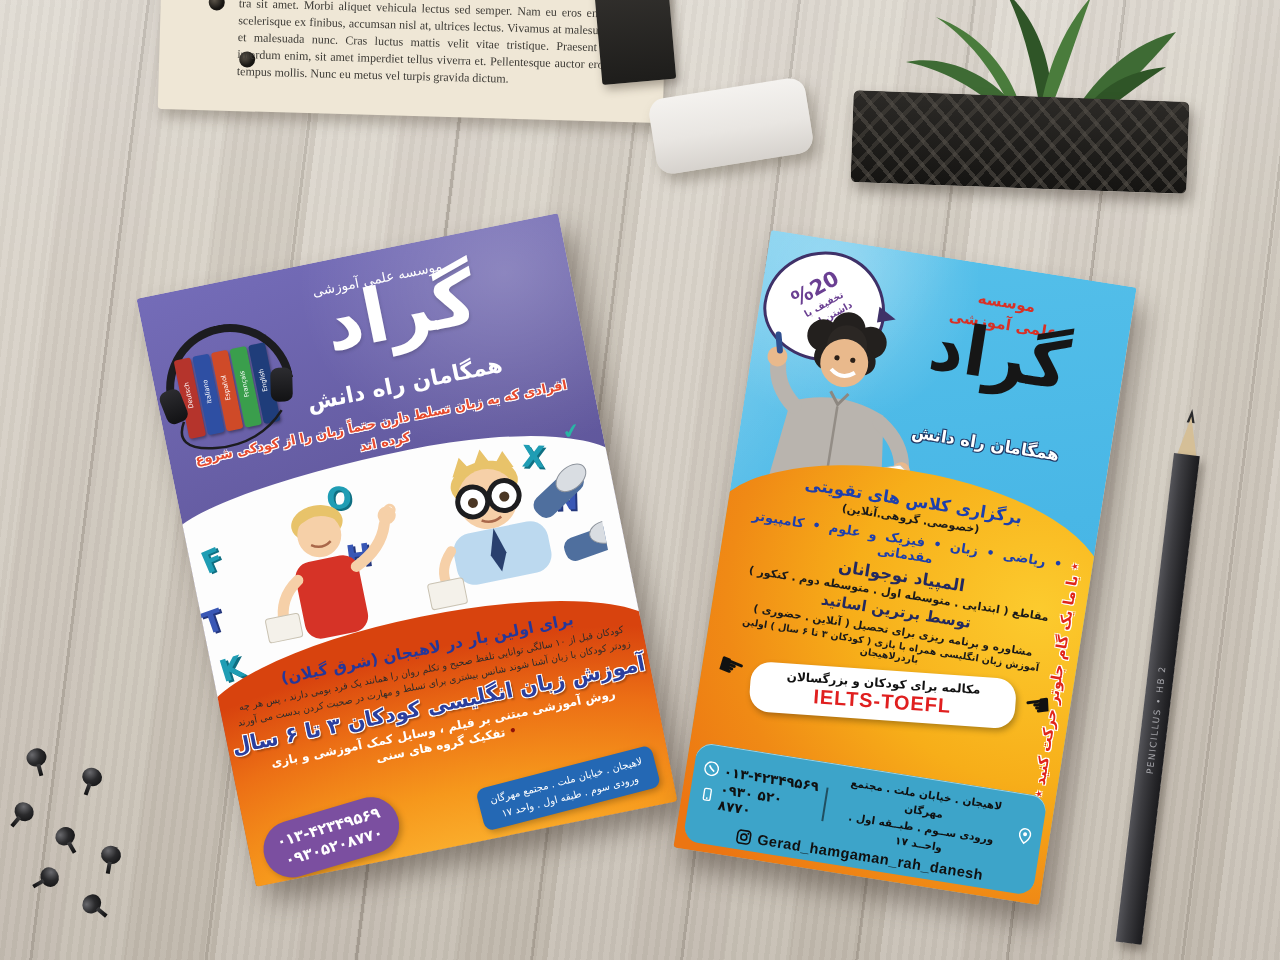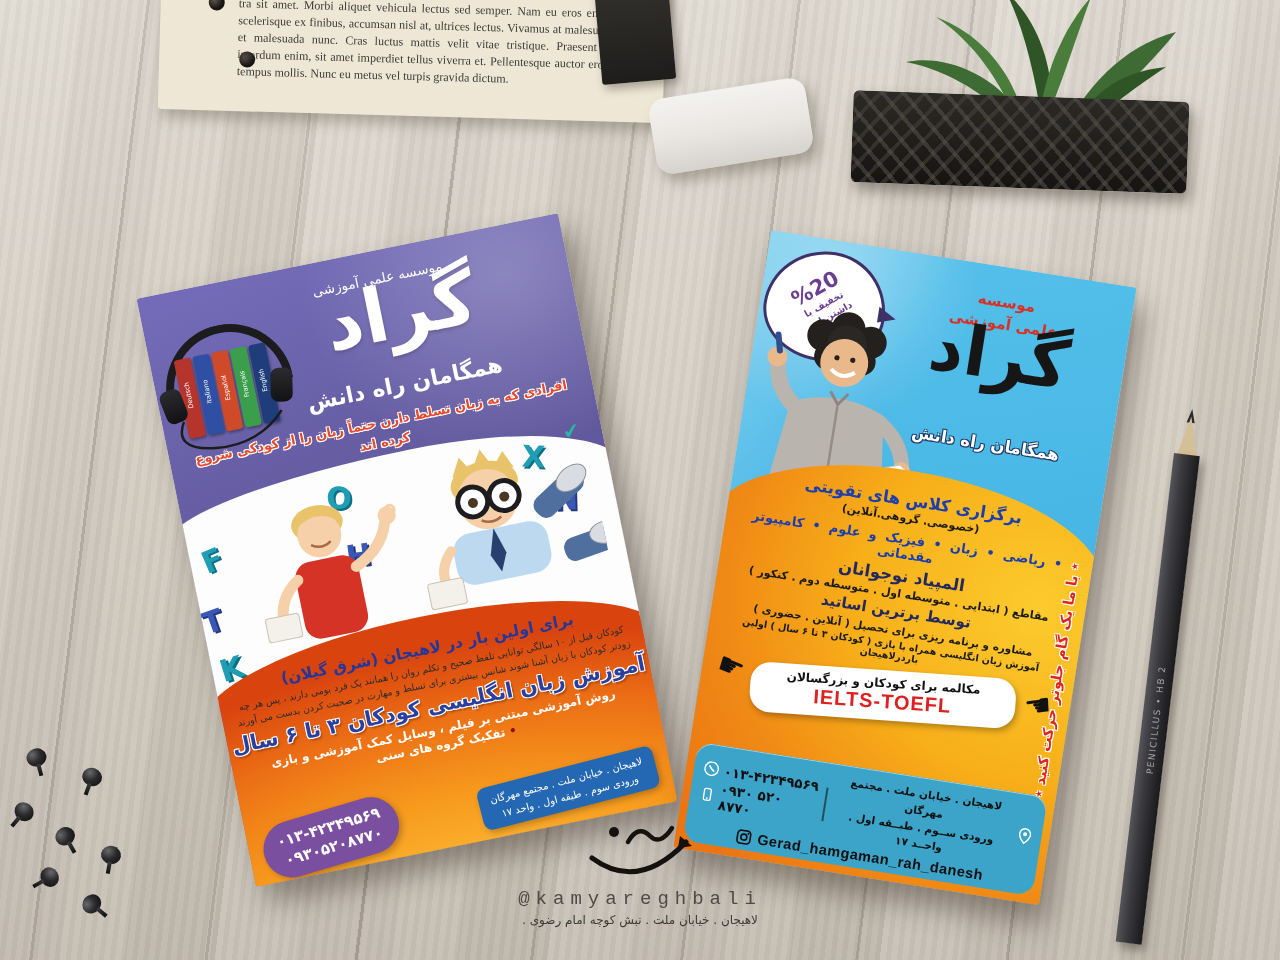--- a/index.html
+++ b/index.html
@@ -410,23 +410,13 @@
         <svg class="icon-svg" width="16" height="16" viewBox="0 0 16 16">
           <rect x="1.5" y="1.5" width="13" height="13" rx="3.5" fill="none" stroke="#101010" stroke-width="1.6"></rect>
           <circle cx="8" cy="8" r="3" fill="none" stroke="#101010" stroke-width="1.6"></circle>
           <circle cx="12" cy="4" r="1" fill="#101010"></circle>
         </svg>
         <span>Gerad_hamgaman_rah_danesh</span>
       </div>
     </div>
   </div>
 
-  <div class="credit">
-    <svg width="120" height="62" viewBox="0 0 120 62">
-      <path d="M12 38 Q58 72 106 22" stroke="#14110e" stroke-width="5" fill="none" stroke-linecap="round"></path>
-      <circle cx="34" cy="12" r="5" fill="#14110e"></circle>
-      <path d="M48 22 Q58 4 70 16 Q80 26 92 8" stroke="#14110e" stroke-width="4.5" fill="none" stroke-linecap="round"></path>
-      <path d="M100 16 L112 26 L98 28 Z" fill="#14110e"></path>
-    </svg>
-    <div class="handle">@kamyareghbali</div>
-    <div class="addr">لاهیجان . خیابان ملت . نبش کوچه امام رضوی .</div>
-  </div>
 </div>
 
 </body></html>

